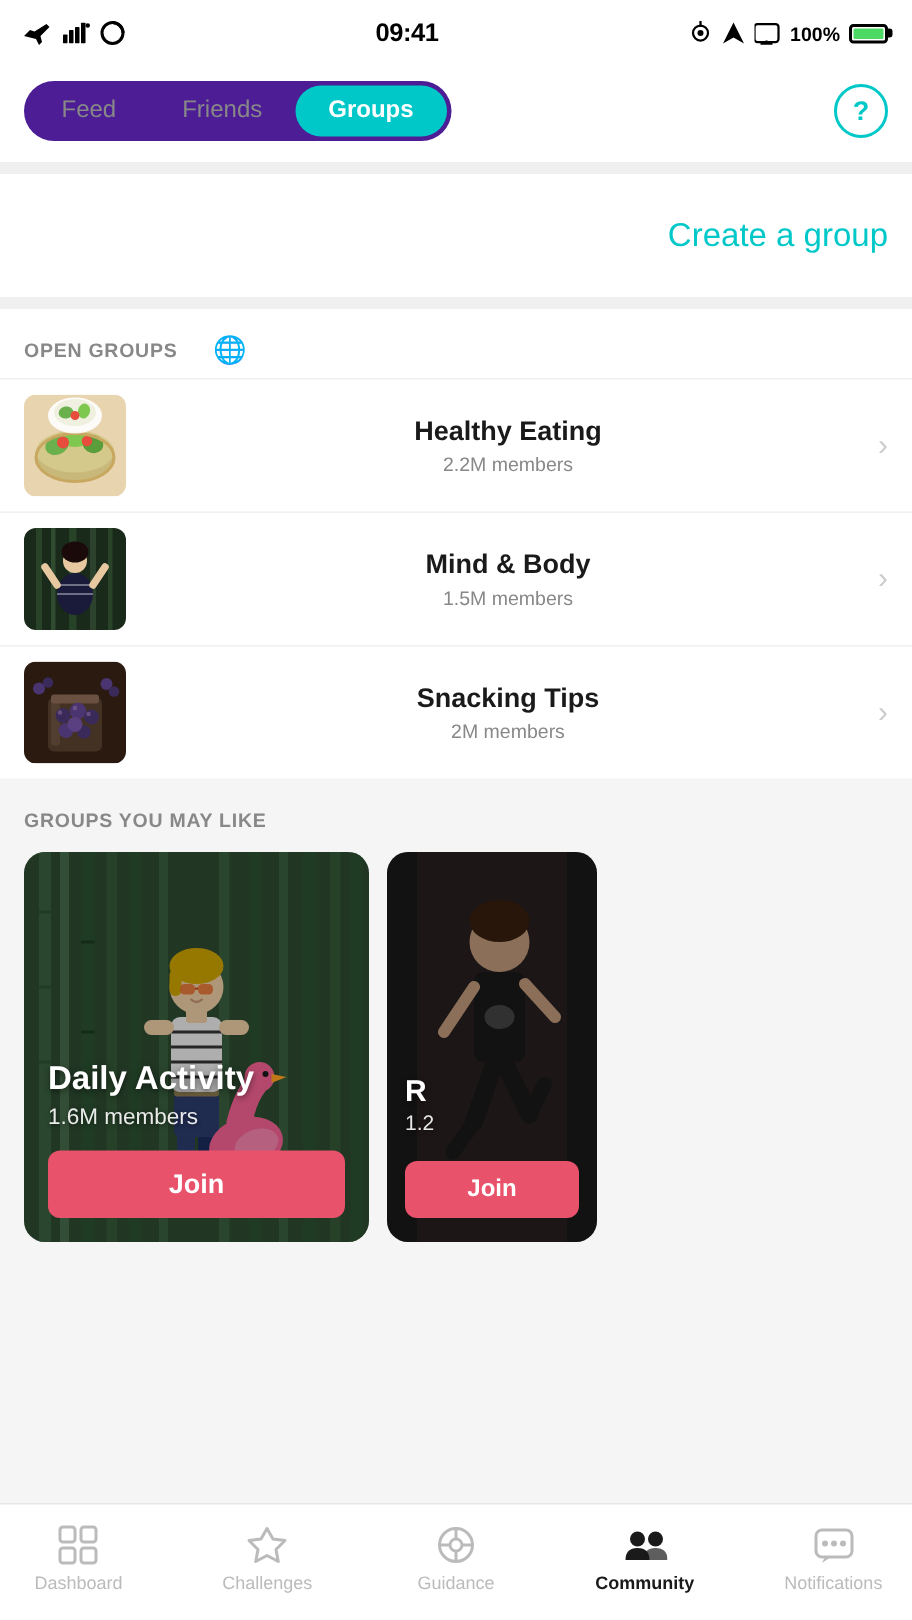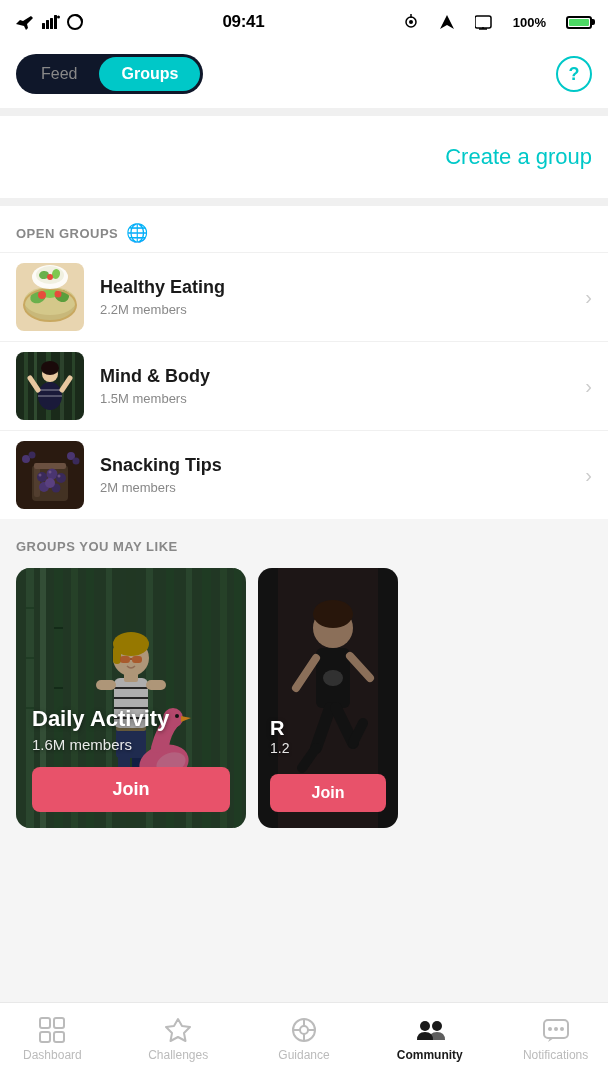--- a/index.html
+++ b/index.html
@@ -18,38 +18,38 @@
       height: 44px;
       display: flex;
       align-items: center;
       justify-content: space-between;
       padding: 0 16px;
       font-size: 14px;
       font-weight: 600;
     }
     .status-left { display: flex; align-items: center; gap: 6px; }
     .status-center { font-size: 17px; font-weight: 600; letter-spacing: -0.3px; }
-    .status-right { display: flex; align-items: center; gap: 20px; font-size: 12px; }
+    .status-right { display: flex; align-items: center; gap: 6px; font-size: 12px; }
     .battery-icon {
       width: 26px; height: 13px; border: 2px solid #000; border-radius: 3px; position: relative; display: inline-flex; align-items: center; padding: 1px;
     }
     .battery-icon::after { content: ''; position: absolute; right: -5px; top: 50%; transform: translateY(-50%); width: 3px; height: 6px; background: #000; border-radius: 0 2px 2px 0; }
     .battery-fill { height: 100%; width: 100%; background: #4cd964; border-radius: 1px; }
 
     
     .top-nav {
       background: #fff;
       padding: 10px 16px 14px;
       display: flex;
       align-items: center;
       justify-content: space-between;
     }
     .tabs-group {
       display: flex;
-      background: #0f172a;
+      background: #4c1d95;
       border-radius: 22px;
       padding: 3px;
       gap: 0;
     }
     .tab-item {
       padding: 8px 22px;
       border-radius: 20px;
       font-size: 16px;
       font-weight: 500;
       color: #888;
@@ -90,21 +90,21 @@
 
     
     .section-divider { height: 8px; background: #f0f0f0; }
 
     
     .open-groups-section { background: #fff; }
     .section-header {
       padding: 16px 16px 8px;
       display: flex;
       align-items: center;
-      gap: 8px;
+      gap: 24px;
     }
     .section-header-text {
       font-size: 13px;
       font-weight: 700;
       color: #888;
       letter-spacing: 0.5px;
       text-transform: uppercase;
     }
     .globe-icon { font-size: 18px; }
 
@@ -118,21 +118,21 @@
       background: #fff;
     }
     .group-thumb {
       width: 68px; height: 68px;
       border-radius: 8px;
       overflow: hidden;
       flex-shrink: 0;
       margin-right: 16px;
     }
 
-    .group-info { flex: 1; }
+    .group-info { flex: 1; text-align: center; }
     .group-name { font-size: 18px; font-weight: 600; color: #1a1a1a; margin-bottom: 4px; }
     .group-members { font-size: 13px; color: #888; }
     .chevron-right { color: #ccc; font-size: 20px; margin-left: 8px; }
 
     
     .may-like-section { padding: 20px 0 0; background: #f5f5f5; }
     .may-like-header {
       padding: 0 16px 14px;
       font-size: 13px;
       font-weight: 700;
@@ -279,20 +279,21 @@
       <span style="font-size:13px;font-weight:600;">100%</span>
       <div class="battery-icon">
         <div class="battery-fill"></div>
       </div>
     </div>
   </div>
 
   <div class="top-nav">
     <div class="tabs-group">
       <div class="tab-item">Feed</div>
+      <div class="tab-item">Friends</div>
       <div class="tab-item active">Groups</div>
     </div>
     <div class="help-btn">?</div>
   </div>
 
   <div class="divider"></div>
 
   <div class="create-group-section">
     <span class="create-group-link">Create a group</span>
   </div>

